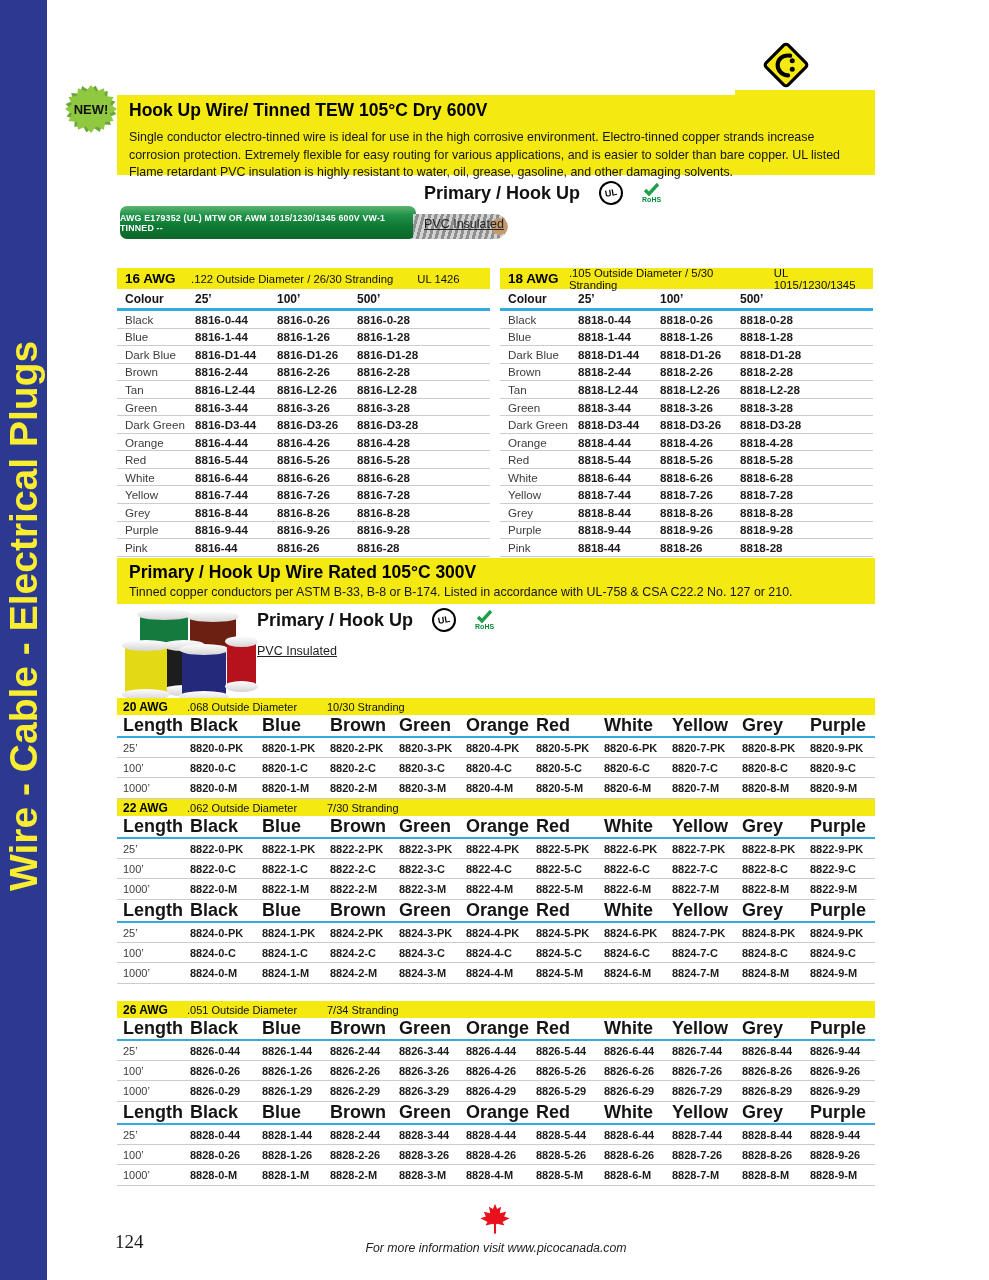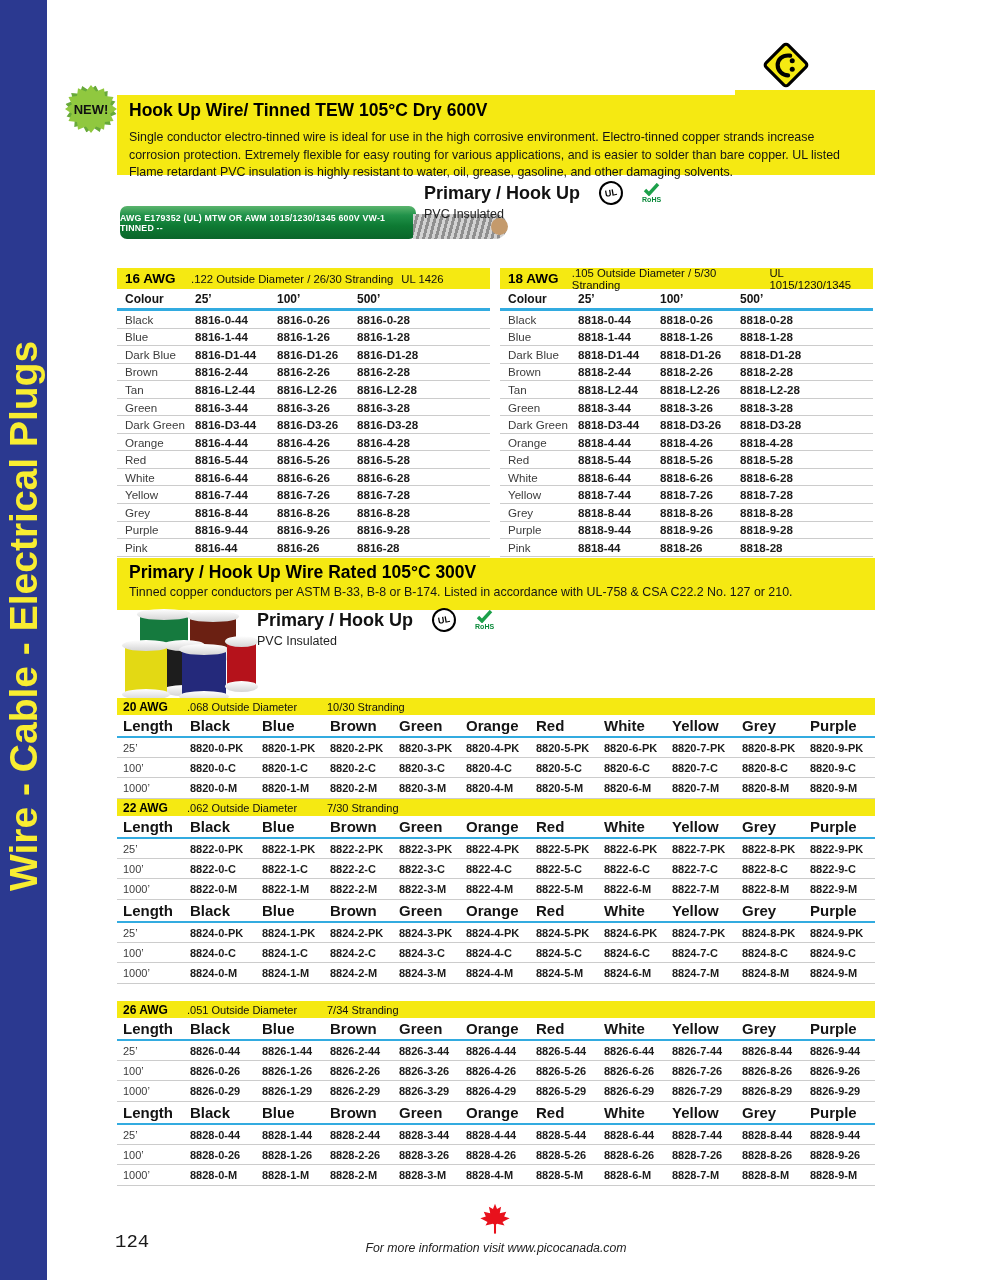--- a/index.html
+++ b/index.html
@@ -29,65 +29,65 @@
   .wirebody{width:296px;height:33px;background:linear-gradient(180deg,#5cb56e 0%,#21924a 28%,#0e7a33 60%,#0a662a 100%);border-radius:7px;display:flex;align-items:center;justify-content:center;}
   .wirelabel{color:#fff;font-size:8.8px;font-weight:bold;letter-spacing:.2px;}
   .strands{width:94px;height:25px;margin-left:-3px;border-radius:0 12px 12px 0;background:repeating-linear-gradient(105deg,#d2d2d2 0 3px,#8f8f8f 3px 6px);position:relative;}
   .strands::after{content:"";position:absolute;right:-1px;top:4px;width:17px;height:17px;border-radius:50%;background:#c49a6c;}
   
   .ph{position:absolute;}
   .ph1{left:424px;top:181px;}
   .ph2{left:257px;top:608px;}
   .ph-row{display:flex;align-items:center;gap:19px;}
   .ph-title{font-size:18px;font-weight:bold;color:#111;}
-  .ph-sub{font-size:12.5px;color:#222;margin-top:2px;}
+  .ph-sub{font-size:12.5px;color:#222;margin-top:12px;text-decoration:underline;}
   .ultag{width:20px;height:20px;border:2px solid #000;border-radius:50%;display:inline-flex;align-items:center;justify-content:center;font-size:9px;font-weight:bold;color:#000;transform:rotate(-10deg);background:#fff;}
   .rohs{display:inline-flex;flex-direction:column;align-items:center;line-height:1;gap:0;}
   .rohs svg{width:17px;height:13px;}
   .rohs .rtxt{font-size:7px;color:#0a8a3a;font-weight:bold;}
   
   .ctable{position:absolute;top:268px;width:373px;}
   #t16{left:117px;} #t18{left:500px;}
   .band{background:#f5e912;display:flex;align-items:center;height:21px;padding:0 8px;box-sizing:border-box;}
   .ctable .awg{font-weight:bold;font-size:13.5px;width:66px;color:#000;}
   .ctable .spec{font-size:11.3px;color:#0f0f0f;}
-  .ctable .ulref{font-size:11.3px;margin-left:8px;color:#0f0f0f;}
+  .ctable .ulref{font-size:11.3px;margin-left:24px;color:#0f0f0f;}
   .thead{display:grid;font-weight:bold;font-size:12px;align-items:center;border-bottom:3px solid #32abe0;height:19px;box-sizing:content-box;color:#141414;}
   .trow{display:grid;align-items:center;border-bottom:1px solid #ccc;box-sizing:border-box;}
   .ctable .thead,.ctable .trow{grid-template-columns:70px 82px 80px 1fr;padding-left:8px;}
   .ctable .trow{height:17.55px;font-size:11.6px;}
   .tcell.part{font-weight:bold;color:#1c1c1c;}
   .tcell.label{color:#3c3c3c;}
   
-  .section2{position:absolute;left:117px;top:558px;width:758px;height:52px;background:#f5e912;padding:4px 12px;box-sizing:border-box;}
+  .section2{position:absolute;left:117px;top:558px;width:758px;height:46px;background:#f5e912;padding:4px 12px;box-sizing:border-box;}
   .s2-title{font-size:17.5px;font-weight:bold;color:#000;}
   .s2-sub{font-size:12.4px;margin-top:2px;color:#141414;}
   
   .spools{position:absolute;left:124px;top:607px;width:134px;height:92px;}
   .spool{position:absolute;border-radius:4px;}
   .spool::before,.spool::after{content:"";position:absolute;left:-7%;width:114%;height:11px;background:linear-gradient(#ffffff,#d5d5d5);border-radius:50%;}
   .spool::before{top:-5px;} .spool::after{bottom:-5px;}
   .sp-green{left:16px;top:7px;width:48px;height:40px;background:#157a3e;}
   .sp-maroon{left:66px;top:9px;width:46px;height:40px;background:#6b2012;}
   .sp-black{left:42px;top:38px;width:36px;height:46px;background:#1d1d1d;}
   .sp-yellow{left:1px;top:38px;width:42px;height:50px;background:#e3d914;}
   .sp-blue{left:58px;top:42px;width:44px;height:48px;background:#24297b;}
   .sp-red{left:103px;top:34px;width:29px;height:46px;background:#b5121b;}
   
   .wtable{position:absolute;left:117px;width:758px;}
   #t20{top:698px;} #t22{top:799px;} #t24{top:900px;} #t26{top:1001px;} #t28{top:1102px;}
   .wtable .band{height:17px;padding:0 6px;}
   .wtable .awg{font-weight:bold;font-size:12px;width:64px;color:#000;}
   .wtable .dia{font-size:11px;width:140px;color:#0f0f0f;}
   .wtable .str{font-size:11px;color:#0f0f0f;}
-  .wtable .thead{height:21px;font-size:15px;border-bottom:2.5px solid #32abe0;}
+  .wtable .thead{height:21px;font-size:18px;border-bottom:2.5px solid #32abe0;}
   .wtable .thead,.wtable .trow{grid-template-columns:67px 72px 68px 69px 67px 70px 68px 68px 70px 68px 1fr;padding-left:6px;}
   .wtable .trow{height:20.2px;font-size:11px;}
   
-  .pageno{position:absolute;left:115px;top:1231px;font-family:Liberation Mono, monospace;font-size:19px;color:#1a1a1a;}
+  .pageno{position:absolute;left:115px;top:1231px;font-family:Liberation Serif, serif;font-size:19px;color:#1a1a1a;}
   .leaf{position:absolute;left:477px;top:1203px;width:36px;height:34px;}
   .footnote{position:absolute;left:117px;top:1241px;width:758px;text-align:center;font-style:italic;font-size:12.3px;color:#222;}
 </style>
 </head>
 <body>
 
 <div class="page">
 
   <div class="sidebar">
     <div class="sidebar-label">Wire - Cable - Electrical Plugs</div>

